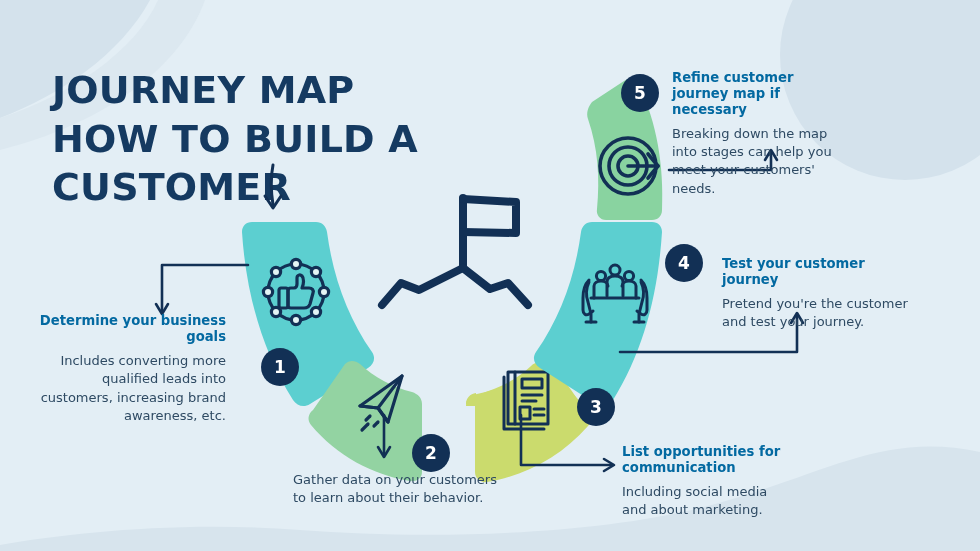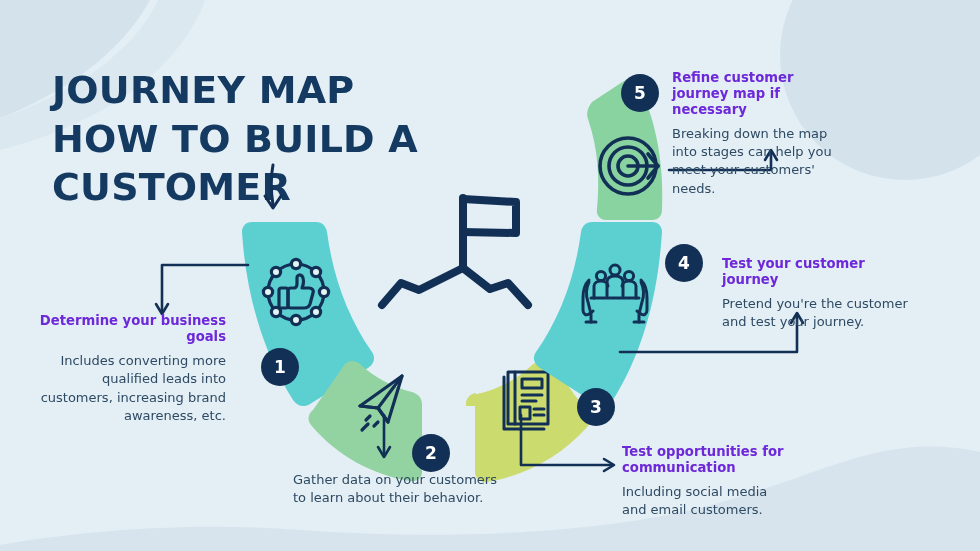--- a/index.html
+++ b/index.html
@@ -35,21 +35,21 @@
     font-size: 38px;
     line-height: 1.28;
     font-weight: bold;
     letter-spacing: 0.2px;
     font-family: "DejaVu Sans", sans-serif;
   }
   .step-block {
     position: absolute;
   }
   .step-head {
-    color: #6d28d9;
+    color: #0369a1;
     font-size: 13.2px;
     font-weight: bold;
     line-height: 1.2;
     margin: 0 0 7px 0;
     font-family: "DejaVu Sans", sans-serif;
   }
   .step-body {
     color: #2e4a63;
     font-size: 13px;
     line-height: 1.42;
@@ -239,22 +239,22 @@
 <div class="step-block align-right" style="left:30px; top:313px; width:196px;">
   <p class="step-head">Determine your business goals</p>
   <p class="step-body">Includes converting more qualified leads into customers, increasing brand awareness, etc.</p>
 </div>
 
 <div class="step-block align-left" style="left:293px; top:471px; width:210px;">
   <p class="step-body">Gather data on your customers to learn about their behavior.</p>
 </div>
 
 <div class="step-block align-left" style="left:622px; top:444px; width:172px;">
-  <p class="step-head">Test opportunities for communication</p>
-  <p class="step-body">Including social media and email customers.</p>
+  <p class="step-head">List opportunities for communication</p>
+  <p class="step-body">Including social media and about marketing.</p>
 </div>
 
 <div class="step-block align-left" style="left:722px; top:256px; width:200px;">
   <p class="step-head">Test your customer journey</p>
   <p class="step-body">Pretend you're the customer and test your journey.</p>
 </div>
 
 <div class="step-block align-left" style="left:672px; top:70px; width:178px;">
   <p class="step-head">Refine customer journey map if necessary</p>
   <p class="step-body">Breaking down the map into stages can help you meet your customers' needs.</p>

